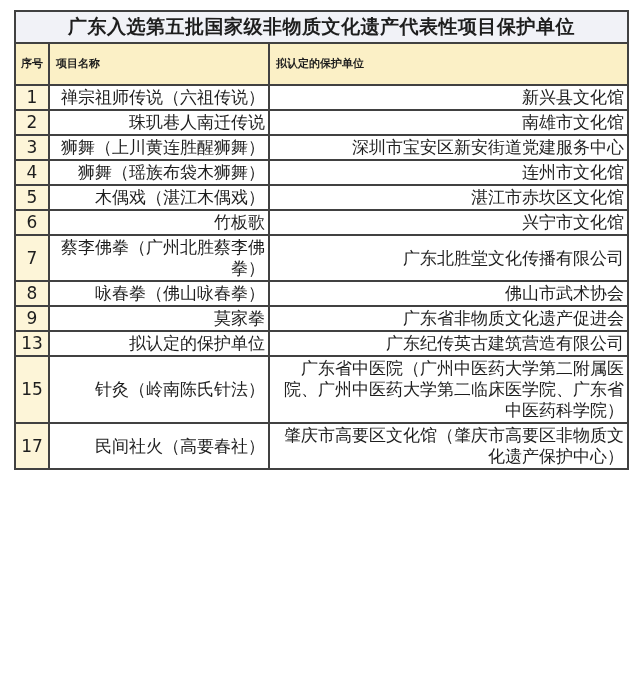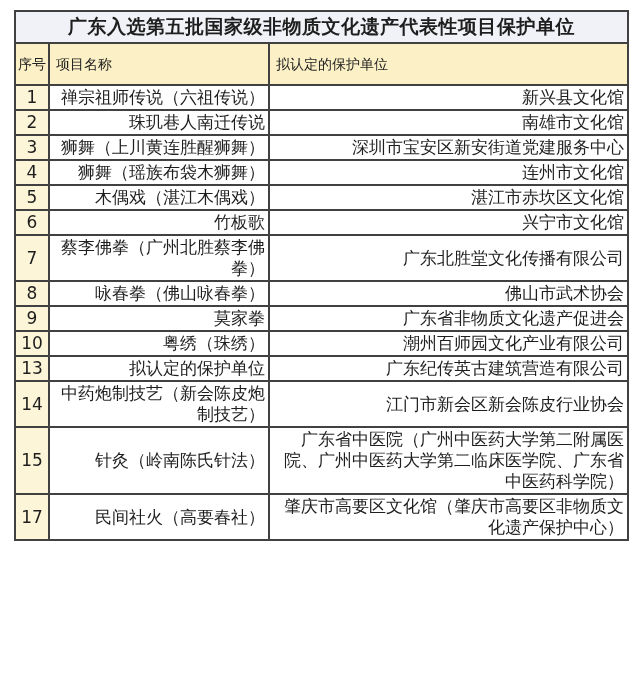--- a/index.html
+++ b/index.html
@@ -33,22 +33,22 @@
     height:28px;
     background:var(--title-bg);
     font-size:19px;
     font-weight:700;
     text-align:center;
     letter-spacing:0.5px;
     padding:2px 4px;
   }
   .head-cell{
     background:var(--header-bg);
-    font-size:14px;
-    font-weight:400;
+    font-size:11px;
+    font-weight:700;
     text-align:left;
     padding:2px 2px 2px 6px;
     height:42px;
     line-height:20px;
     vertical-align:middle;
     margin-left:6px;
   }
   .head-cell.num{
     text-align:center;
     padding:2px 1px;
@@ -126,33 +126,23 @@
           <td class="idx">8</td>
           <td class="name">咏春拳（佛山咏春拳）</td>
           <td class="unit">佛山市武术协会</td>
         </tr>
         <tr>
           <td class="idx">9</td>
           <td class="name">莫家拳</td>
           <td class="unit">广东省非物质文化遗产促进会</td>
         </tr>
         <tr>
-          <td class="idx">10</td>
-          <td class="name">粤绣（珠绣）</td>
-          <td class="unit">潮州百师园文化产业有限公司</td>
-        </tr>
-        <tr>
           <td class="idx">13</td>
           <td class="name">拟认定的保护单位</td>
           <td class="unit">广东纪传英古建筑营造有限公司</td>
-        </tr>
-        <tr>
-          <td class="idx">14</td>
-          <td class="name">中药炮制技艺（新会陈皮炮制技艺）</td>
-          <td class="unit">江门市新会区新会陈皮行业协会</td>
         </tr>
         <tr>
           <td class="idx">15</td>
           <td class="name">针灸（岭南陈氏针法）</td>
           <td class="unit">广东省中医院（广州中医药大学第二附属医院、广州中医药大学第二临床医学院、广东省中医药科学院）</td>
         </tr>
         <tr>
           <td class="idx">17</td>
           <td class="name">民间社火（高要春社）</td>
           <td class="unit">肇庆市高要区文化馆（肇庆市高要区非物质文化遗产保护中心）</td>

